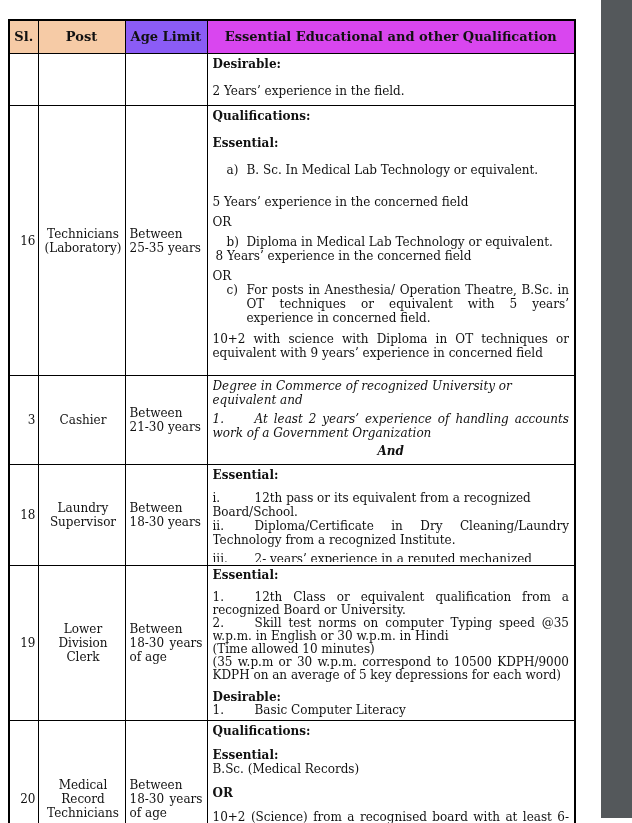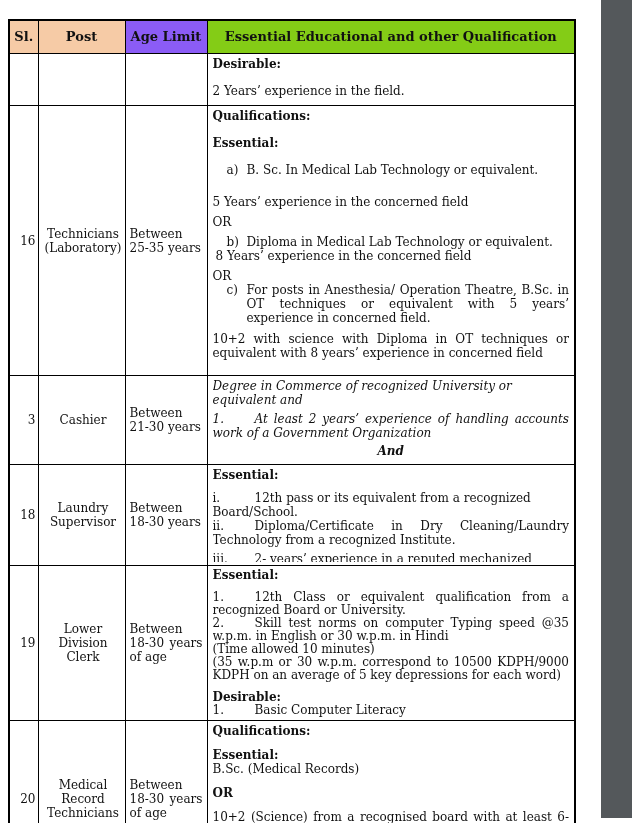--- a/index.html
+++ b/index.html
@@ -44,21 +44,21 @@
       <col style="width:29px">
         <col style="width:87px">
         <col style="width:82px">
         <col style="width:368px">
     </colgroup>
     <thead>
       <tr>
         <th style="background: rgb(246, 203, 166);">Sl.</th>
         <th style="background: rgb(246, 203, 166);">Post</th>
         <th style="background: #8b5cf6;">Age Limit</th>
-        <th style="background: #84cc16;">Essential Educational and other Qualification</th>
+        <th style="background: #d946ef;">Essential Educational and other Qualification</th>
       </tr>
     </thead>
     <tbody id="table-body">
         <tr>
     <td class="c-sl"></td>
     <td class="c-post"></td>
     <td class="c-age"></td>
     <td class="c-qual">
       <div class="qwrap" style="height: 45px;">
               <div class="para b">Desirable:</div>
@@ -74,21 +74,21 @@
       <div class="qwrap" style="height: 263px;">
               <div class="para b">Qualifications:</div>
               <div class="para b" style="margin-top: 13px;">Essential:</div>
               <div class="para hang" style="margin-top: 13px;"><span class="hang-label">a)</span>B. Sc. In Medical Lab Technology or equivalent.</div>
               <div class="para" style="margin-top: 18px;">5 Years’ experience in the concerned field</div>
               <div class="para" style="margin-top: 6px;">OR</div>
               <div class="para hang" style="margin-top: 6px;"><span class="hang-label">b)</span>Diploma in Medical Lab Technology or equivalent.</div>
               <div class="para" style="padding-left: 3px;">8 Years’ experience in the concerned field</div>
               <div class="para" style="margin-top: 6px;">OR</div>
               <div class="para justify hang" style=""><span class="hang-label">c)</span>For posts in Anesthesia/ Operation Theatre, B.Sc. in OT techniques or equivalent with 5 years’ experience in concerned field.</div>
-              <div class="para justify" style="margin-top: 7px;">10+2 with science with Diploma in OT techniques or equivalent with 8 years’ experience in concerned field</div>
+              <div class="para justify" style="margin-top: 7px;">10+2 with science with Diploma in OT techniques or equivalent with 9 years’ experience in concerned field</div>
             </div>
     </td>
   </tr>
         <tr>
     <td class="c-sl">3</td>
     <td class="c-post">Cashier</td>
     <td class="c-age">Between 21-30 years</td>
     <td class="c-qual">
       <div class="qwrap" style="height: 82px; font-style: italic;">
               <div class="para">Degree in Commerce of recognized University or equivalent and</div>

